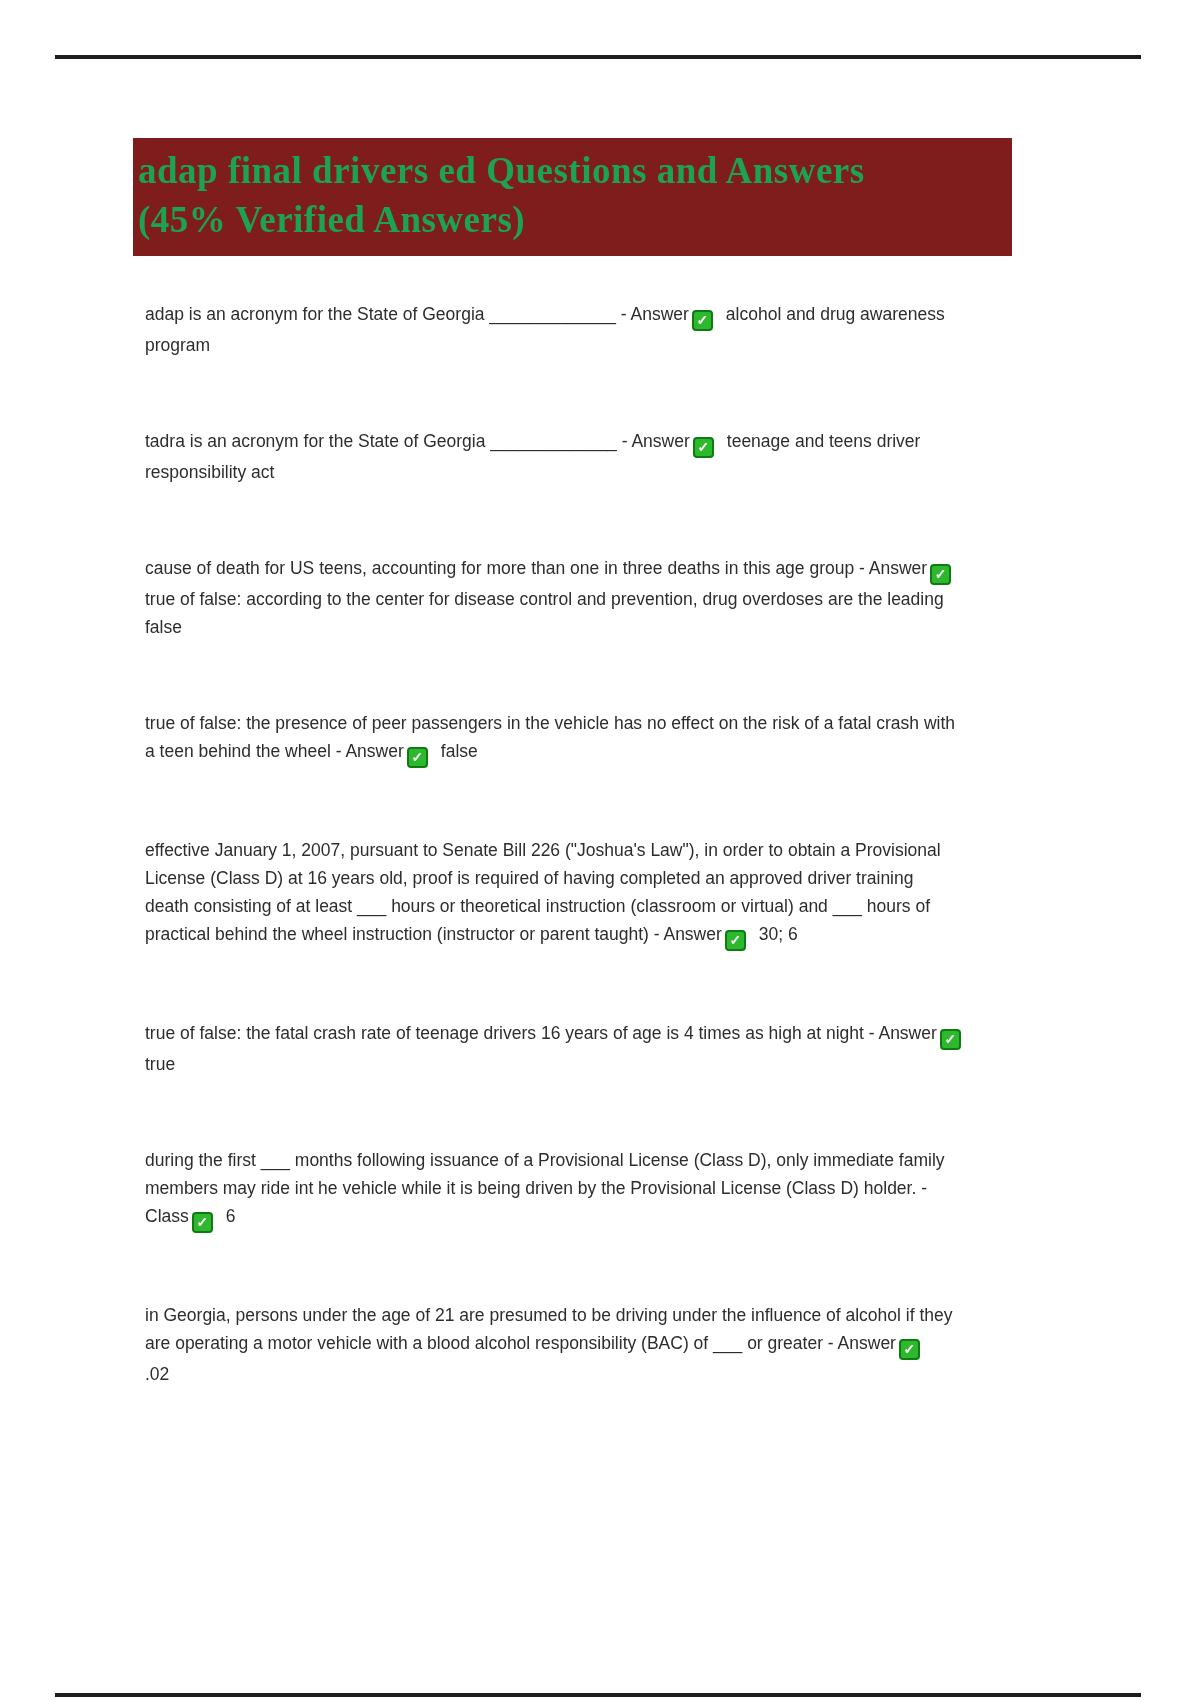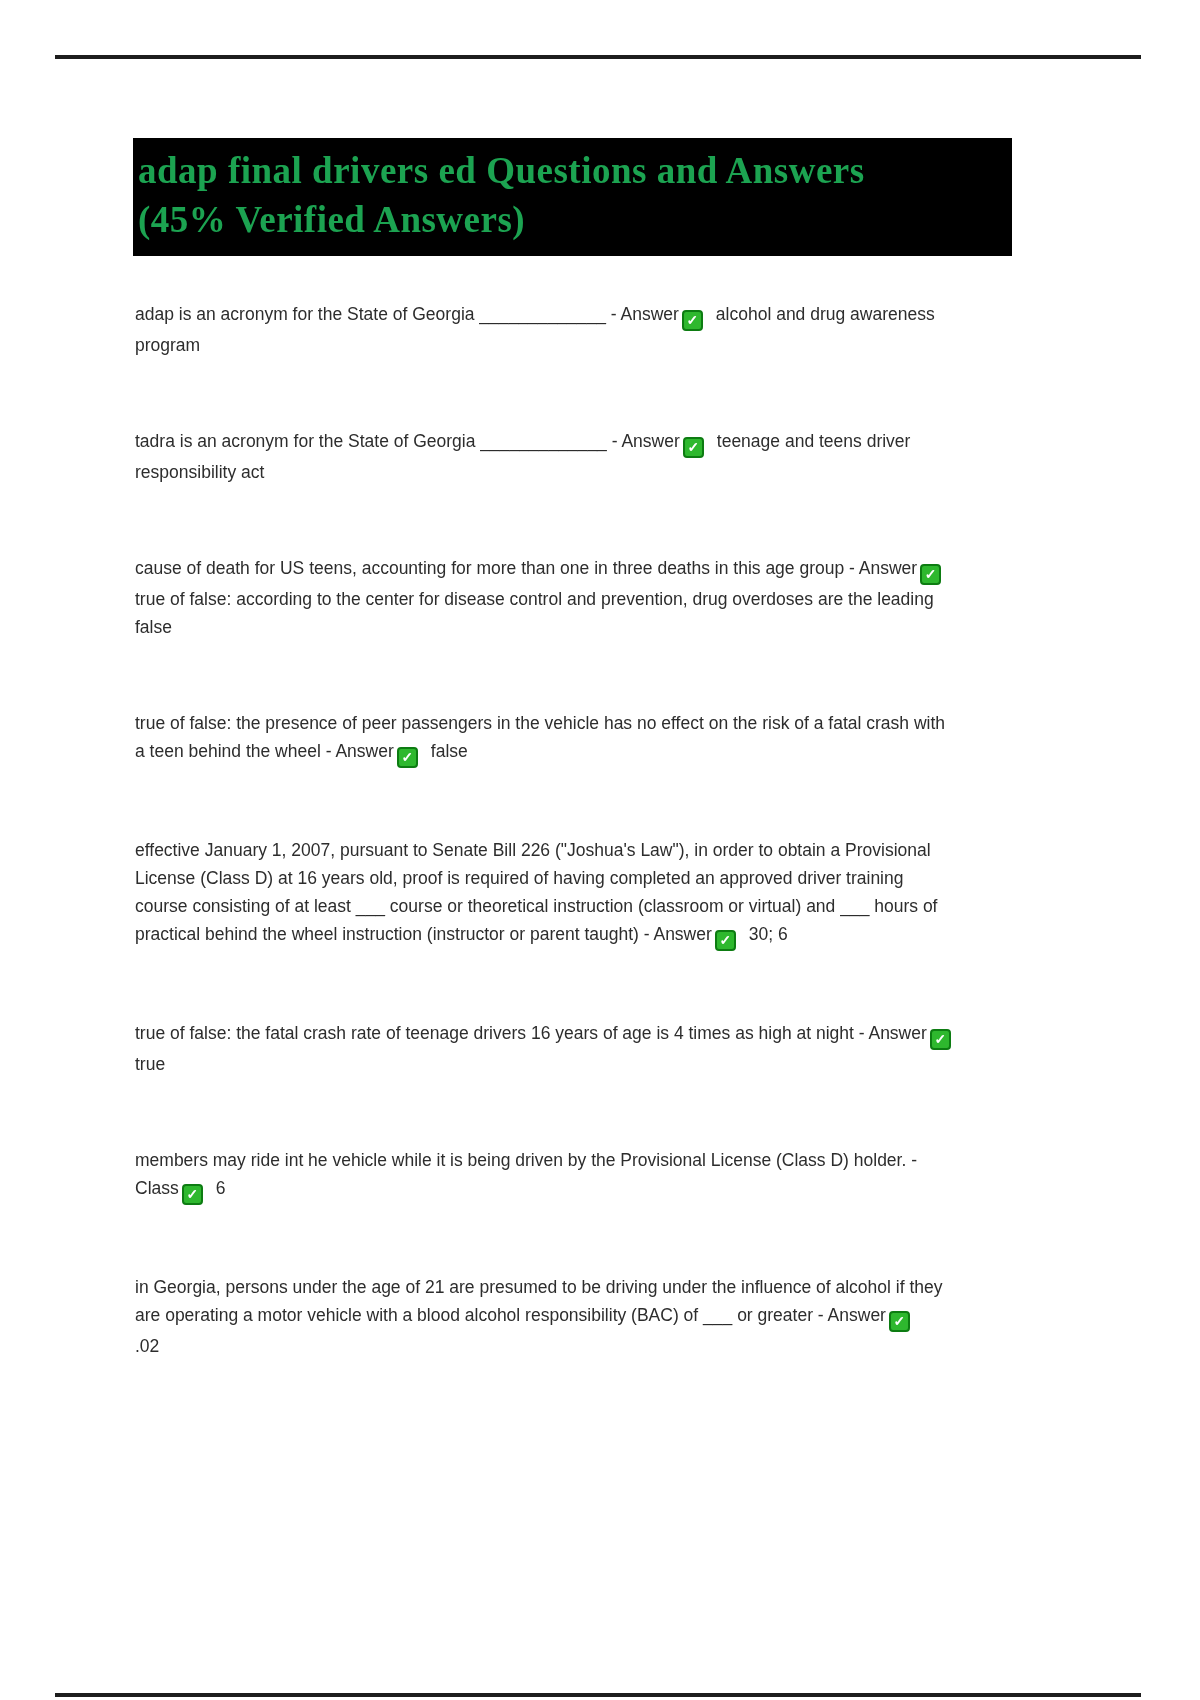--- a/index.html
+++ b/index.html
@@ -28,21 +28,21 @@
     font-family:"Liberation Serif", serif;
     font-weight:bold;
     font-size:37px;
     line-height:49px;
     color:#1ca351;
     letter-spacing:0.5px;
     white-space:nowrap;
   }
   .qa-list {
     position:absolute;
-    left:135px; top:300px;
+    left:145px; top:300px;
     width:1010px;
   }
   .qa-block { margin-bottom:68px; }
   .qa-line {
     white-space:nowrap;
     font-size:17.5px;
     line-height:28px;
     color:#2d2d2d;
   }
   .check-icon {
@@ -61,21 +61,21 @@
     margin-left:3px;
   }
   .answer-text { margin-left:13px; }
 </style>
 </head>
 <body>
 
 <div class="page">
   <div class="rule rule-top" style="background: rgb(29, 29, 29);"></div>
 
-  <div class="title-block" style="background: #000000;">
+  <div class="title-block" style="background: #7f1d1d;">
     <div class="title-line" style="color: rgb(28, 163, 81);">adap final drivers ed Questions and Answers</div>
     <div class="title-line" style="color: rgb(28, 163, 81);">(45% Verified Answers)</div>
   </div>
 
   <div class="qa-list">
       <div class="qa-block">
         <div class="qa-line"><span>adap is an acronym for the State of Georgia _____________ - Answer</span><span class="check-icon" style="background: rgb(46, 184, 46); border-color: rgb(13, 124, 18); color: rgb(255, 255, 255);">✓</span><span class="answer-text">alcohol and drug awareness</span></div>
         <div class="qa-line"><span>program</span></div>
       </div>
       <div class="qa-block">
@@ -87,28 +87,29 @@
         <div class="qa-line"><span>true of false: according to the center for disease control and prevention, drug overdoses are the leading</span></div>
         <div class="qa-line"><span>false</span></div>
       </div>
       <div class="qa-block">
         <div class="qa-line"><span>true of false: the presence of peer passengers in the vehicle has no effect on the risk of a fatal crash with</span></div>
         <div class="qa-line"><span>a teen behind the wheel - Answer</span><span class="check-icon" style="background: rgb(46, 184, 46); border-color: rgb(13, 124, 18); color: rgb(255, 255, 255);">✓</span><span class="answer-text">false</span></div>
       </div>
       <div class="qa-block">
         <div class="qa-line"><span>effective January 1, 2007, pursuant to Senate Bill 226 ("Joshua's Law"), in order to obtain a Provisional</span></div>
         <div class="qa-line"><span>License (Class D) at 16 years old, proof is required of having completed an approved driver training</span></div>
-        <div class="qa-line"><span>course consisting of at least ___ course or theoretical instruction (classroom or virtual) and ___ hours of</span></div>
+        <div class="qa-line"><span>death consisting of at least ___ hours or theoretical instruction (classroom or virtual) and ___ hours of</span></div>
         <div class="qa-line"><span>practical behind the wheel instruction (instructor or parent taught) - Answer</span><span class="check-icon" style="background: rgb(46, 184, 46); border-color: rgb(13, 124, 18); color: rgb(255, 255, 255);">✓</span><span class="answer-text">30; 6</span></div>
       </div>
       <div class="qa-block">
         <div class="qa-line"><span>true of false: the fatal crash rate of teenage drivers 16 years of age is 4 times as high at night - Answer</span><span class="check-icon" style="background: rgb(46, 184, 46); border-color: rgb(13, 124, 18); color: rgb(255, 255, 255);">✓</span></div>
         <div class="qa-line"><span>true</span></div>
       </div>
       <div class="qa-block">
+        <div class="qa-line"><span>during the first ___ months following issuance of a Provisional License (Class D), only immediate family</span></div>
         <div class="qa-line"><span>members may ride int he vehicle while it is being driven by the Provisional License (Class D) holder. -</span></div>
         <div class="qa-line"><span>Class</span><span class="check-icon" style="background: rgb(46, 184, 46); border-color: rgb(13, 124, 18); color: rgb(255, 255, 255);">✓</span><span class="answer-text">6</span></div>
       </div>
       <div class="qa-block">
         <div class="qa-line"><span>in Georgia, persons under the age of 21 are presumed to be driving under the influence of alcohol if they</span></div>
         <div class="qa-line"><span>are operating a motor vehicle with a blood alcohol responsibility (BAC) of ___ or greater - Answer</span><span class="check-icon" style="background: rgb(46, 184, 46); border-color: rgb(13, 124, 18); color: rgb(255, 255, 255);">✓</span></div>
         <div class="qa-line"><span>.02</span></div>
       </div>
     </div>
 

